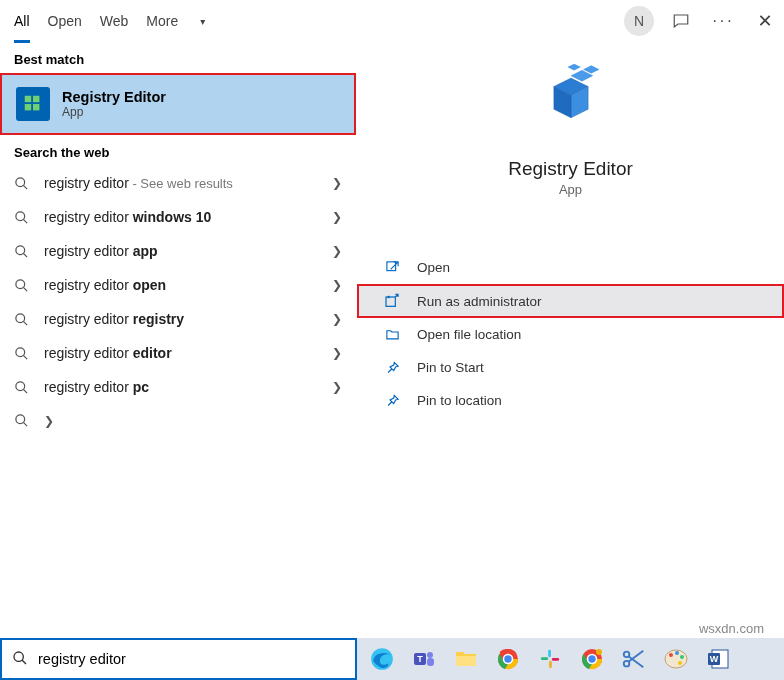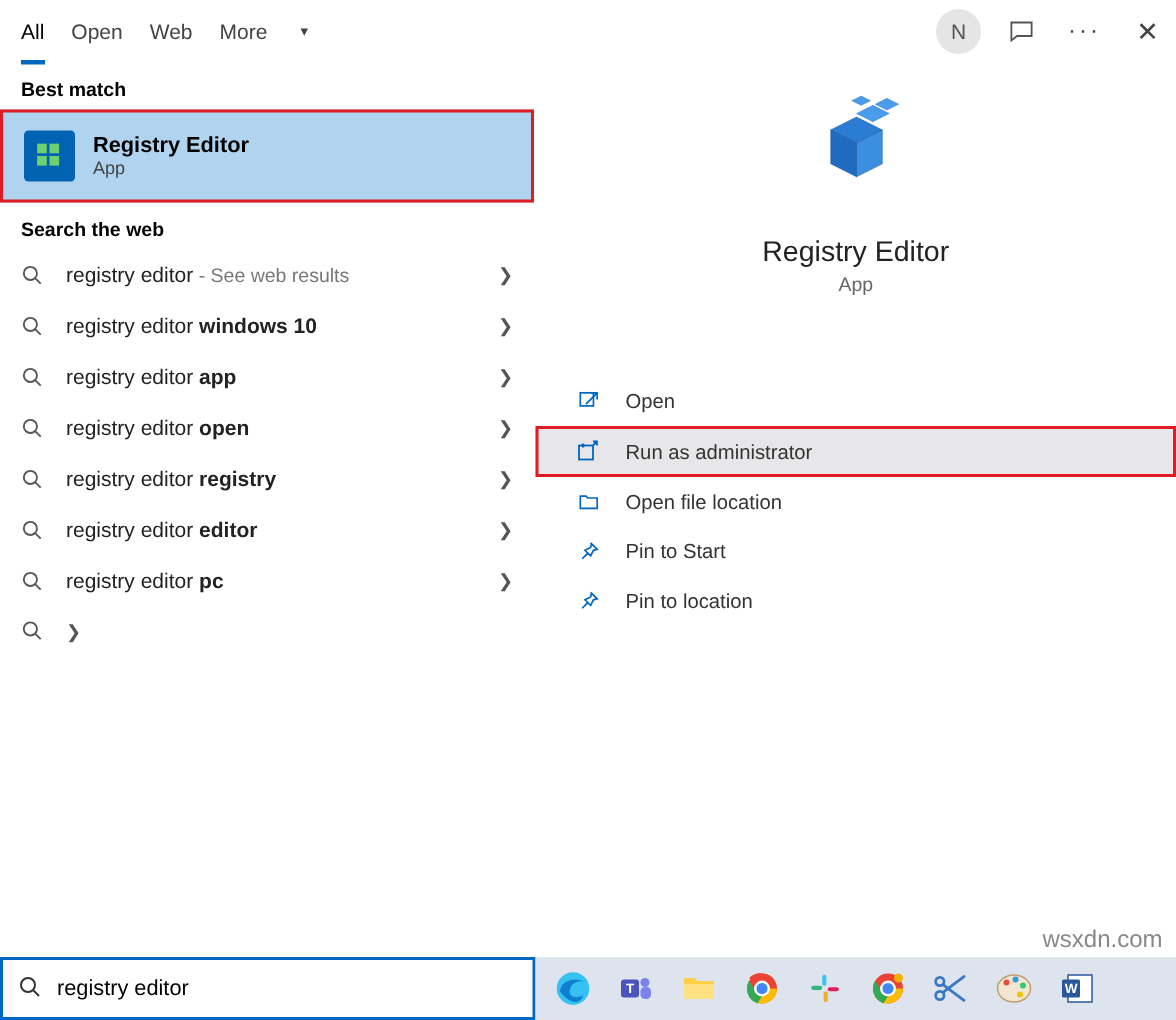--- a/index.html
+++ b/index.html
@@ -45,21 +45,21 @@
   .action .aicon { width:22px; margin-right:14px; color:#0067c0; display:flex; align-items:center; justify-content:center;}
   .action.highlight { background:#e7e7e9; border:2px solid #e01b24;}
   .action.highlight-wrap { padding:7px 22px;}
 
   .searchbar { position:absolute; left:0; bottom:0; width:357px; height:42px; border:2px solid #0067c0; display:flex; align-items:center; padding:0 10px; background:#fff;}
   .searchbar .sicon { margin-right:10px; color:#333;}
   .searchbar input { border:none; outline:none; font-size:14.5px; flex:1;}
 
   .taskbar { position:absolute; left:357px; right:0; bottom:0; height:42px; background:#dde4ee; display:flex; align-items:center; padding:0 8px; gap:8px;}
   .taskbar .tbi { width:34px; height:34px; display:flex; align-items:center; justify-content:center; border-radius:3px;}
-  .watermark { position:absolute; right:9px; bottom:44px; font-size:16px; color:#888;}
+  .watermark { position:absolute; right:20px; bottom:44px; font-size:13px; color:#888;}
 </style>
 </head>
 <body>
 
 <div class="panel">
   <div class="topbar">
     <div class="tabs">
       <div class="tab active">All</div>
       <div class="tab">Open</div>
       <div class="tab">Web</div>

